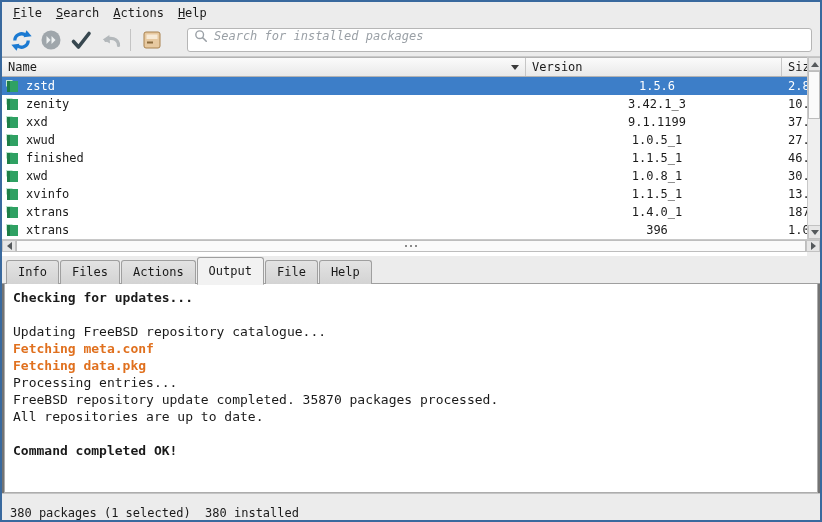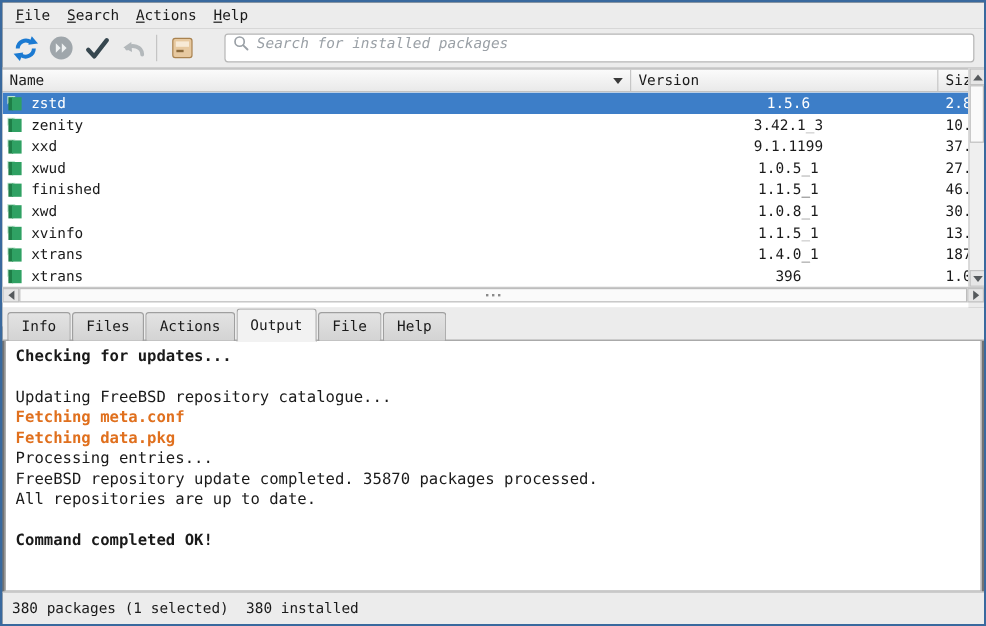--- a/index.html
+++ b/index.html
@@ -81,21 +81,21 @@
     border-top-left-radius: 3px; border-top-right-radius: 3px; margin-right: 1px; cursor: default; }
   .tab.active { height: 28px; line-height: 26px; background: #f2f2f2; z-index: 3; margin-bottom: -1px; border-bottom: 1px solid #f2f2f2; }
 
   
   .output { height: 209px; margin: 0 2px; background: #ffffff; border: 1px solid #adadad; border-top: none; padding: 5px 8px; overflow: hidden; }
   .out-line { height: 17px; line-height: 17px; white-space: pre; font-size: 13px; }
   .out-line.bold { font-weight: bold; }
   .out-line.fetch { font-weight: bold; color: var(--fetch_orange, #e0701e); }
 
   
-  .statusbar { flex: 1; border-top: 1px solid #c4c4c4; background: #ececec; display: flex; align-items: center; padding-left: 8px; white-space: pre; }
+  .statusbar { flex: 1; border-top: 1px solid #c4c4c4; background: #ececec; display: flex; align-items: flex-end; padding-left: 8px; white-space: pre; }
 </style>
 </head>
 <body>
 
 <div class="window">
 
   <div class="menubar">
 
   <span class="menu-item">File</span>
       <span class="menu-item">Search</span>

